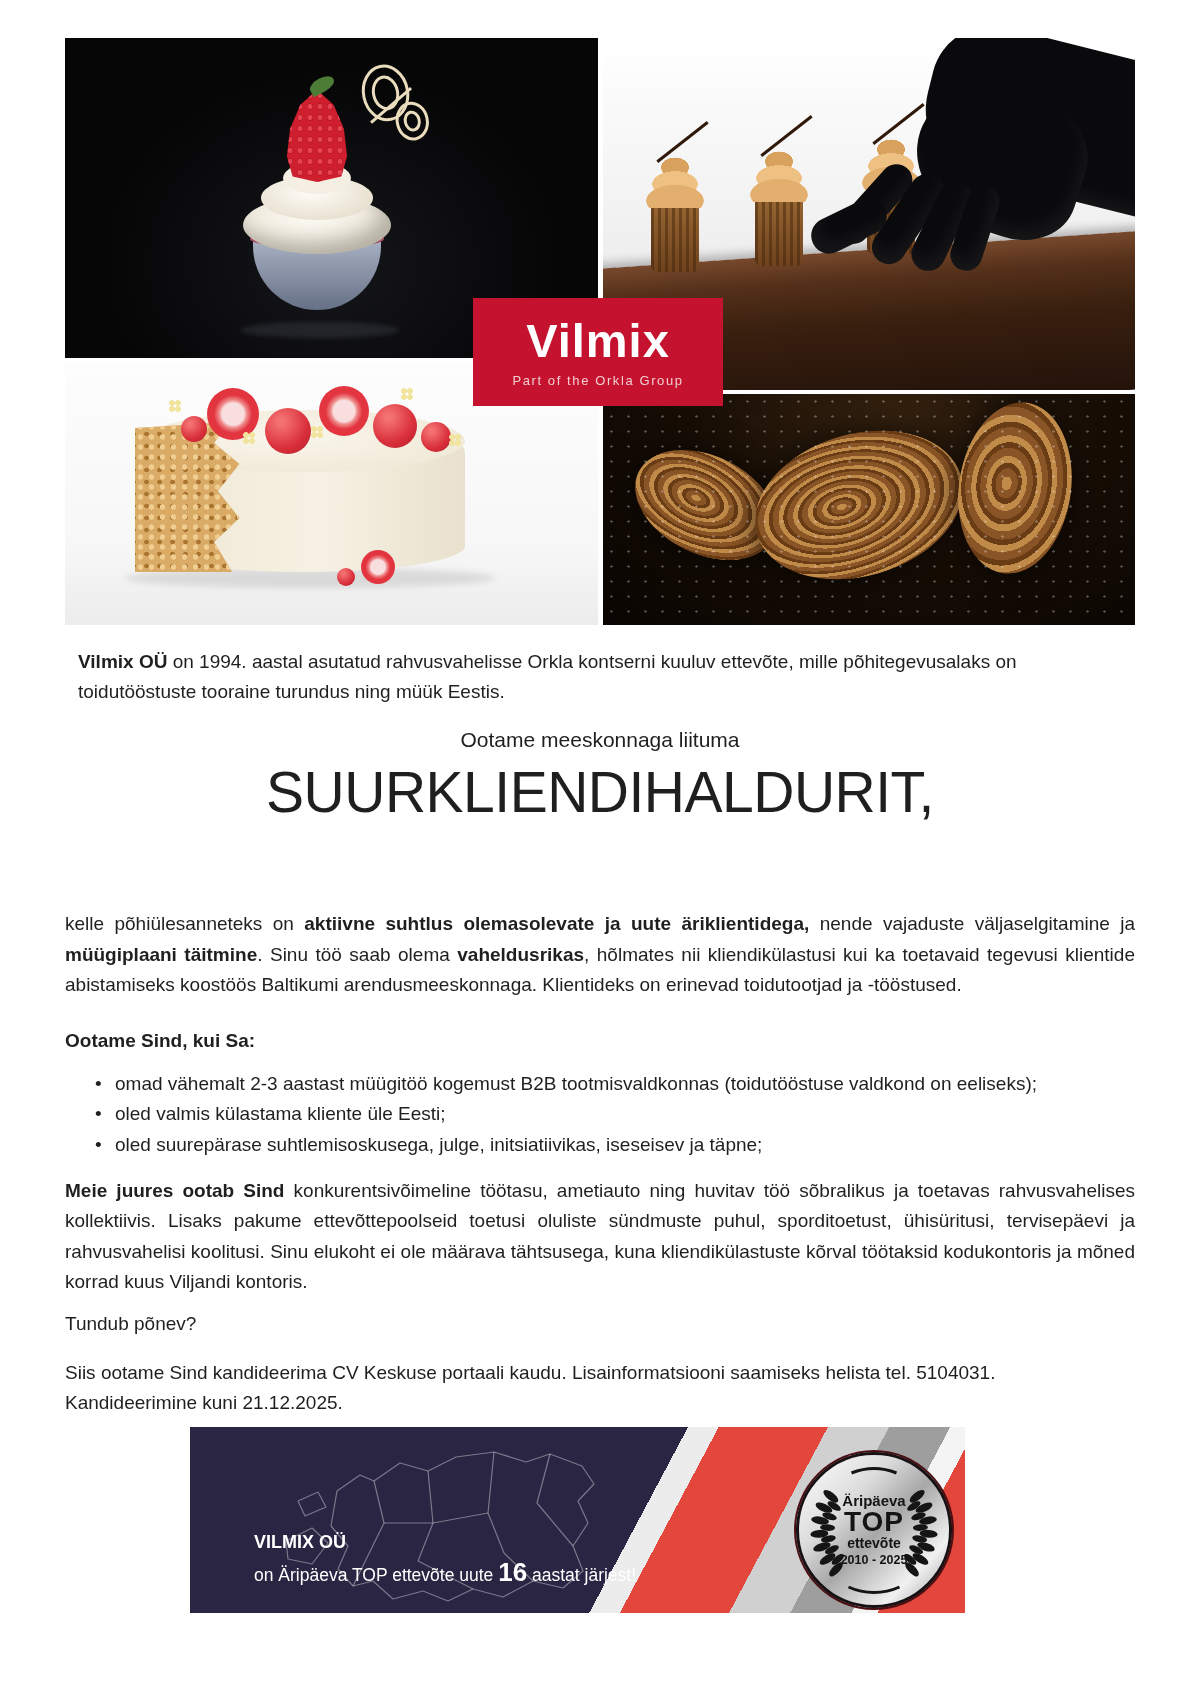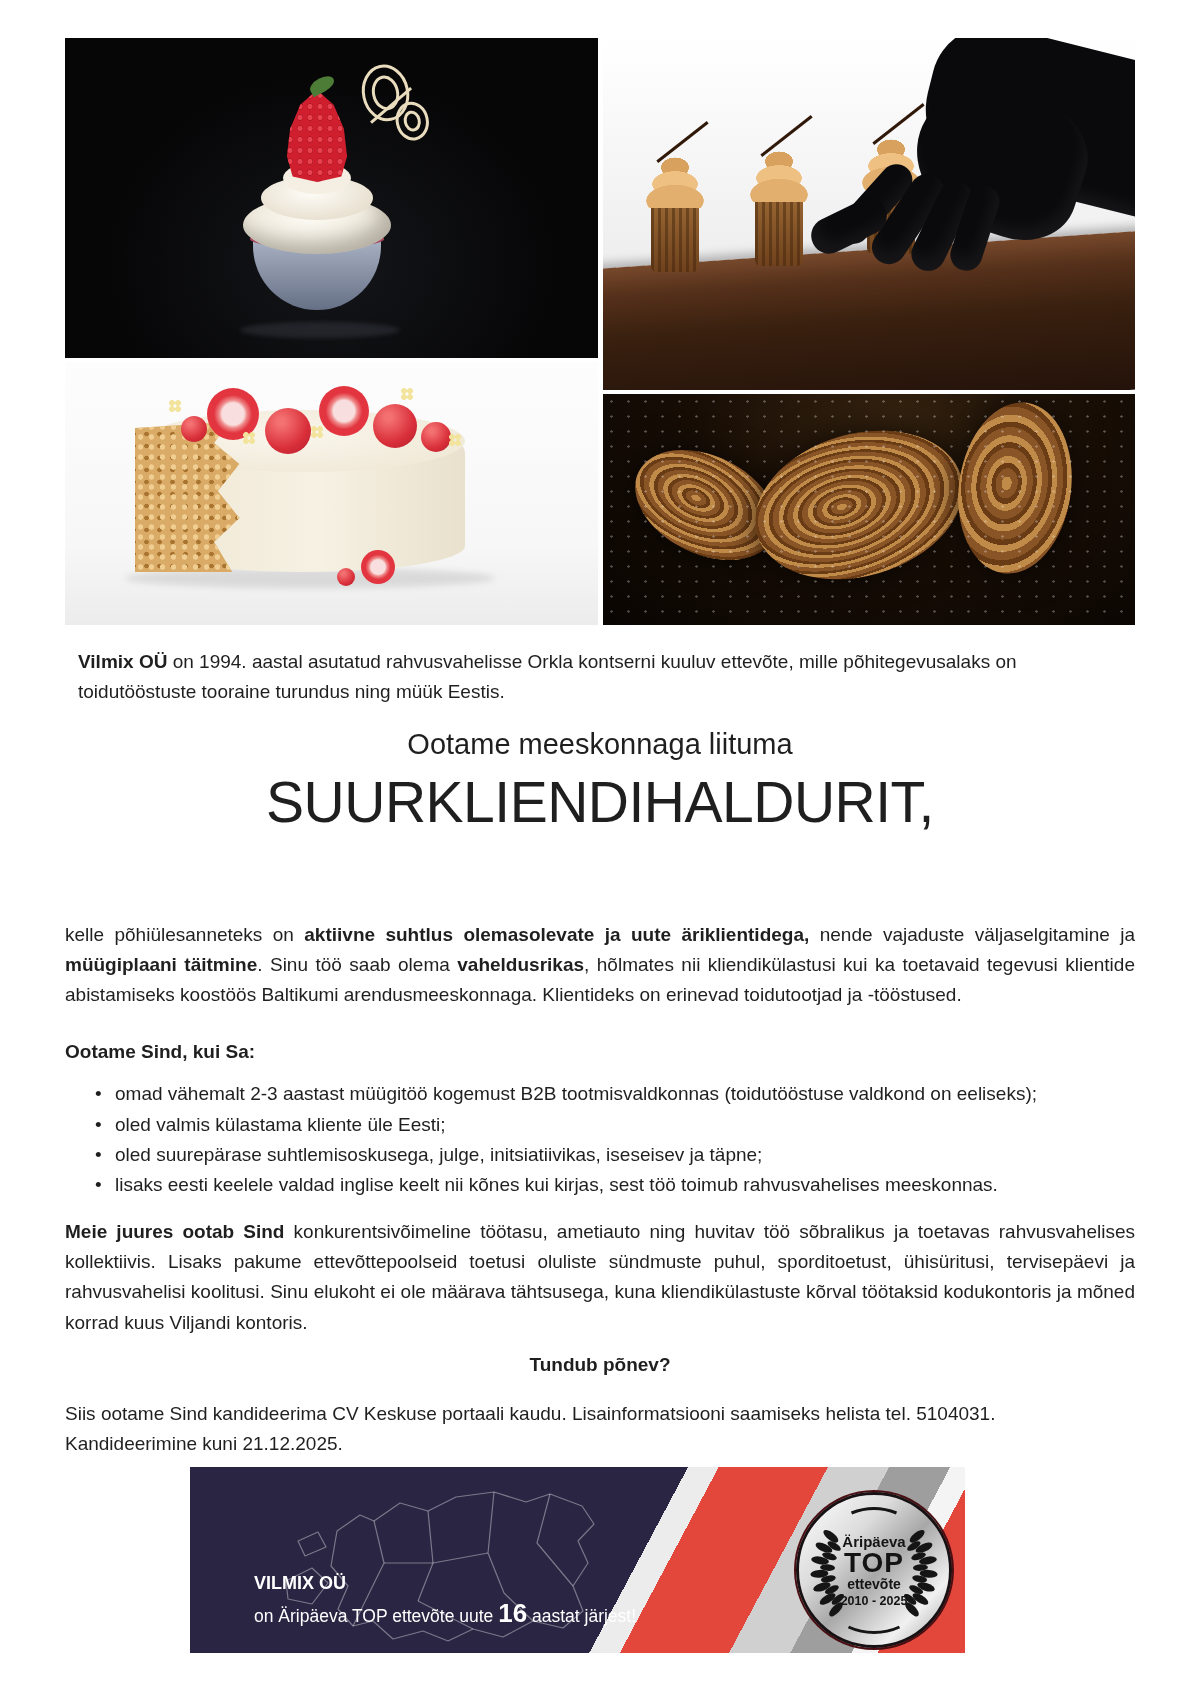--- a/index.html
+++ b/index.html
@@ -92,29 +92,29 @@
 
   
   .logo{position:absolute;left:408px;top:260px;width:250px;height:108px;background:#c5122f;
         display:flex;flex-direction:column;align-items:center;justify-content:center;z-index:5;}
   .logo .brand{color:#ffffff;font-size:47px;font-weight:700;letter-spacing:1px;line-height:1;}
   .logo .tag{color:#f0cdd1;font-size:13px;letter-spacing:1.6px;margin-top:9px;}
 
   
   .txt{font-size:19px;line-height:1.6;}
   .intro{margin:22px 78px 0;}
-  .kicker{margin-top:18px;text-align:center;font-size:29px;line-height:1.3;}
+  .kicker{margin-top:18px;text-align:center;font-size:21px;line-height:1.3;}
   .bigtitle{margin-top:2px;text-align:center;font-size:57px;line-height:1.3;letter-spacing:-.5px;}
   .role{margin:80px 65px 0;text-align:justify;}
   .reqhead{margin:26px 65px 0;font-weight:700;}
   ul.reqs{margin:12px 65px 0;padding:0;list-style:none;}
   ul.reqs li{position:relative;padding-left:50px;}
   ul.reqs li::before{content:"•";position:absolute;left:30px;top:0;}
   .offer{margin:16px 65px 0;text-align:justify;}
-  .question{margin:12px 65px 0;text-align:center;font-weight:700;}
+  .question{margin:12px 65px 0;text-align:left;font-weight:400;}
   .cta{margin:18px 65px 0;}
   b{font-weight:700;}
 
   
   .banner{position:relative;margin:8px 0 0 190px;width:775px;height:186px;background:#2a2543;overflow:hidden;}
   .banner::after{content:"";position:absolute;inset:0;
     background:linear-gradient(118deg,transparent 0 57%,#ececec 57% 60.5%,#e3473c 60.5% 73%,
                #d0d0d0 73% 80%,#9e9e9e 80% 87%,#f4f4f4 87% 90%,#e3473c 90% 100%);}
   .map{position:absolute;left:52px;top:4px;width:430px;height:180px;z-index:1;}
   .btext{position:absolute;left:64px;bottom:22px;z-index:2;color:#ffffff;font-size:17.5px;line-height:1.38;}
@@ -203,36 +203,39 @@
     <div class="flower" style="left:384px;top:72px;"></div>
   </div>
 
   <div class="quad q-br">
     <div class="cro cro1"></div>
     <div class="cro cro2"></div>
     <div class="cro cro3"></div>
     <div class="sugar"></div>
   </div>
 
+  <div class="logo">
+    <div class="brand">Vilmix</div>
+    <div class="tag">Part of the Orkla Group</div>
+  </div>
 </div>
 
 <p class="txt intro"><b>Vilmix OÜ</b><span> on 1994. aastal asutatud rahvusvahelisse Orkla kontserni kuuluv ettevõte, mille põhitegevusalaks on toidutööstuste tooraine turundus ning müük Eestis.</span></p>
 
 <div class="kicker">Ootame meeskonnaga liituma</div>
 <div class="bigtitle">SUURKLIENDIHALDURIT,</div>
 
 <p class="txt role"><span>kelle põhiülesanneteks on </span><b>aktiivne suhtlus olemasolevate ja uute äriklientidega,</b><span> nende vajaduste väljaselgitamine ja </span><b>müügiplaani täitmine</b><span>. Sinu töö saab olema </span><b>vaheldusrikas</b><span>, hõlmates nii kliendikülastusi kui ka toetavaid tegevusi klientide abistamiseks koostöös Baltikumi arendusmeeskonnaga. Klientideks on erinevad toidutootjad ja -tööstused.</span></p>
 
 <p class="txt reqhead">Ootame Sind, kui Sa:</p>
 
 <ul class="txt reqs">
   <li>omad vähemalt 2-3 aastast müügitöö kogemust B2B tootmisvaldkonnas (toidutööstuse valdkond on eeliseks);</li>
   <li>oled valmis külastama kliente üle Eesti;</li>
   <li>oled suurepärase suhtlemisoskusega, julge, initsiatiivikas, iseseisev ja täpne;</li>
-  <li>lisaks eesti keelele valdad inglise keelt nii kõnes kui kirjas, sest töö toimub rahvusvahelises meeskonnas.</li>
 </ul>
 
 <p class="txt offer"><b>Meie juures ootab Sind </b><span>konkurentsivõimeline töötasu, ametiauto ning huvitav töö sõbralikus ja toetavas rahvusvahelises kollektiivis. Lisaks pakume ettevõttepoolseid toetusi oluliste sündmuste puhul, sporditoetust, ühisüritusi, tervisepäevi ja rahvusvahelisi koolitusi. Sinu elukoht ei ole määrava tähtsusega, kuna kliendikülastuste kõrval töötaksid kodukontoris ja mõned korrad kuus Viljandi kontoris.</span></p>
 
 <p class="txt question">Tundub põnev?</p>
 
 <p class="txt cta"><span>Siis ootame Sind kandideerima CV Keskuse portaali kaudu. Lisainformatsiooni saamiseks helista tel. 5104031.</span><br><span>Kandideerimine kuni 21.12.2025.</span></p>
 
 <div class="banner">
   <svg class="map" viewBox="0 0 430 180">

